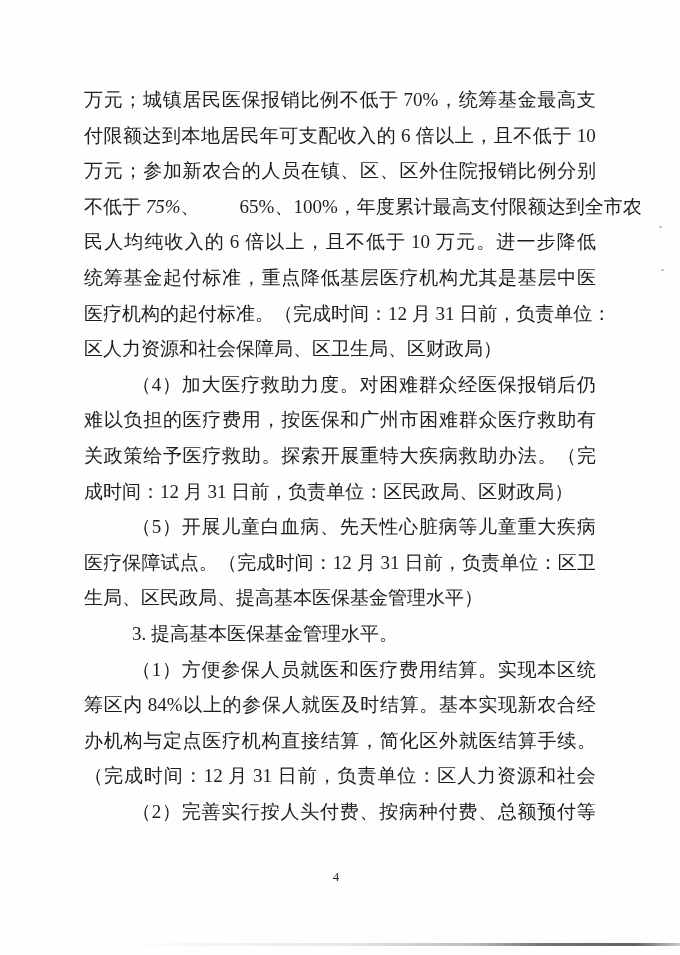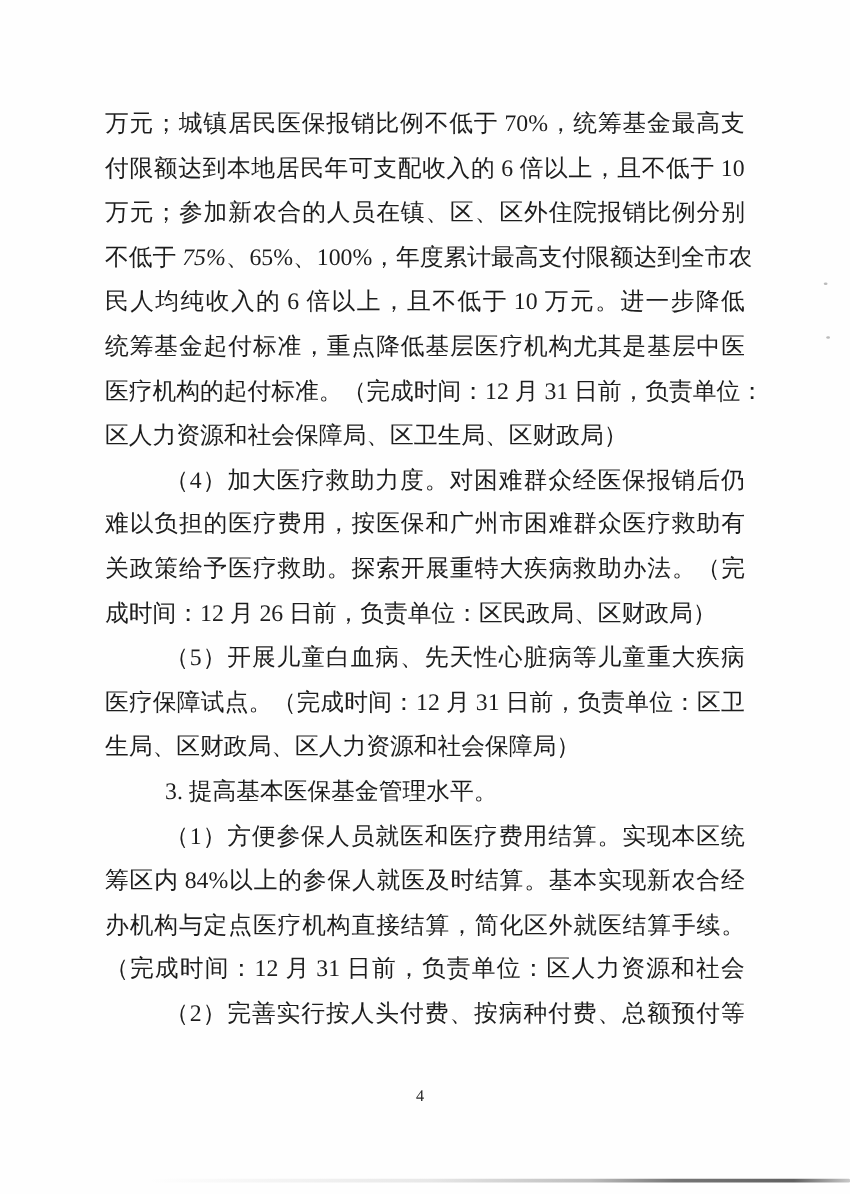--- a/index.html
+++ b/index.html
@@ -168,21 +168,21 @@
         <span>例</span>
         <span>分</span>
         <span>别</span>
       </div>
       <div class="line j">
         <span>不</span>
         <span>低</span>
         <span>于</span>
         <span style="white-space: pre; font-style: italic;"> 75%</span>
         <span>、</span>
-        <span style="white-space: pre;">65%</span>
+        <span style="white-space: pre; margin-left: 40px;">65%</span>
         <span>、</span>
         <span style="white-space: pre;">100%</span>
         <span>，</span>
         <span>年</span>
         <span>度</span>
         <span>累</span>
         <span>计</span>
         <span>最</span>
         <span>高</span>
         <span>支</span>
@@ -355,21 +355,21 @@
         <span>疾</span>
         <span>病</span>
         <span>救</span>
         <span>助</span>
         <span>办</span>
         <span>法</span>
         <span>。</span>
         <span>（</span>
         <span>完</span>
       </div>
-      <div class="line">成时间：12 月 26 日前，负责单位：区民政局、区财政局）</div>
+      <div class="line">成时间：12 月 31 日前，负责单位：区民政局、区财政局）</div>
       <div class="line j ind">
         <span>（</span>
         <span style="white-space: pre;">5</span>
         <span>）</span>
         <span>开</span>
         <span>展</span>
         <span>儿</span>
         <span>童</span>
         <span>白</span>
         <span>血</span>
@@ -410,21 +410,21 @@
         <span>前</span>
         <span>，</span>
         <span>负</span>
         <span>责</span>
         <span>单</span>
         <span>位</span>
         <span>：</span>
         <span>区</span>
         <span>卫</span>
       </div>
-      <div class="line">生局、区财政局、区人力资源和社会保障局）</div>
+      <div class="line">生局、区民政局、提高基本医保基金管理水平）</div>
       <div class="line ind b">3. 提高基本医保基金管理水平。</div>
       <div class="line j ind">
         <span>（</span>
         <span style="white-space: pre;">1</span>
         <span>）</span>
         <span>方</span>
         <span>便</span>
         <span>参</span>
         <span>保</span>
         <span>人</span>

